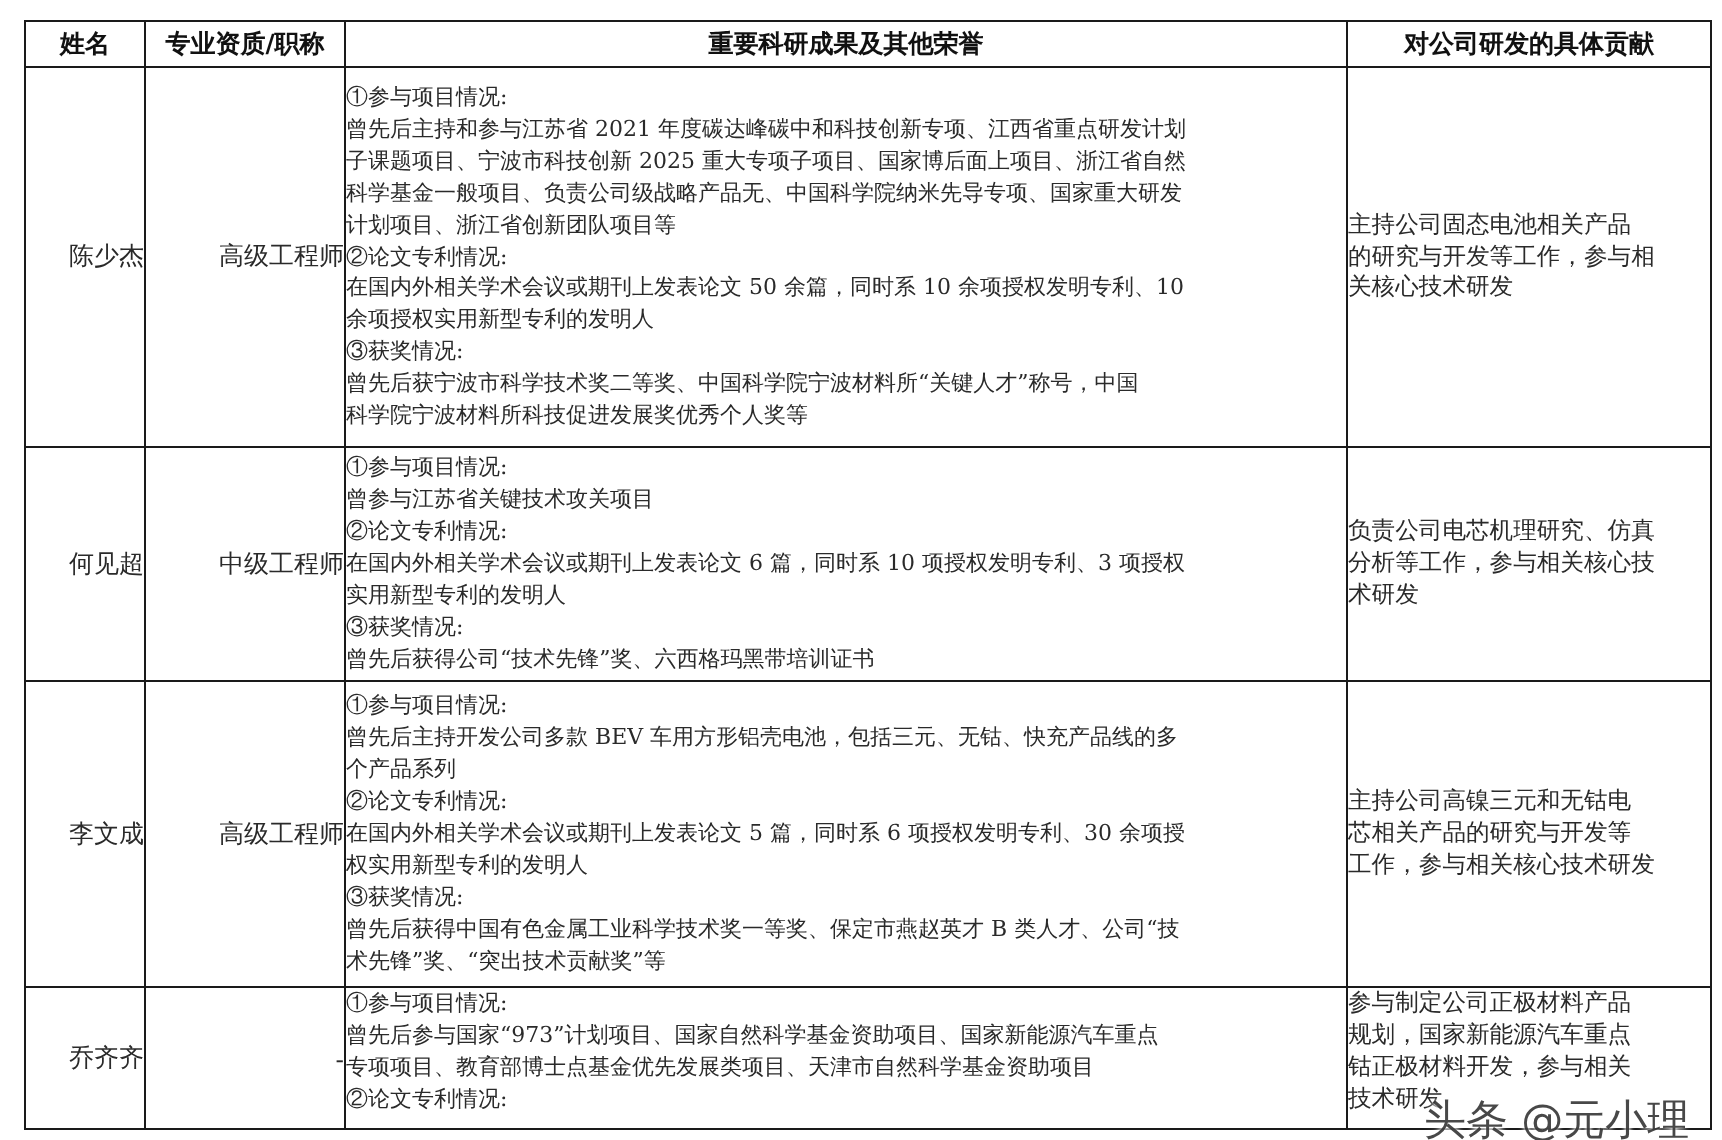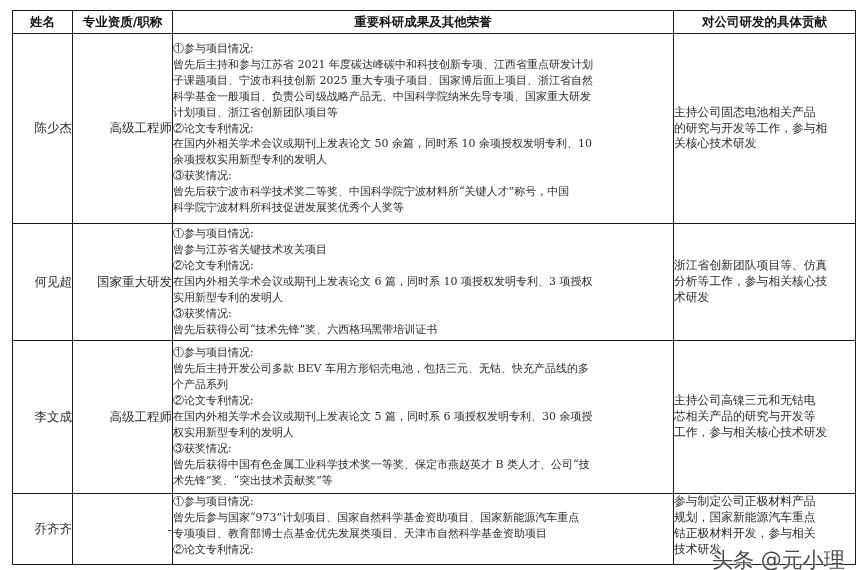--- a/index.html
+++ b/index.html
@@ -54,32 +54,32 @@
           <span class="line">科学院宁波材料所科技促进发展奖优秀个人奖等</span>
         </td>
         <td class="contrib">
           <span class="line">主持公司固态电池相关产品</span>
           <span class="line">的研究与开发等工作，参与相</span>
           <span class="line">关核心技术研发</span>
         </td>
       </tr>
       <tr style="height: 117px;">
         <td class="name">何见超</td>
-        <td class="title">国家重大研发</td>
+        <td class="title">中级工程师</td>
         <td class="detail">
           <span class="line">①参与项目情况:</span>
           <span class="line">曾参与江苏省关键技术攻关项目</span>
           <span class="line">②论文专利情况:</span>
           <span class="line">在国内外相关学术会议或期刊上发表论文 6 篇，同时系 10 项授权发明专利、3 项授权</span>
           <span class="line">实用新型专利的发明人</span>
           <span class="line">③获奖情况:</span>
           <span class="line">曾先后获得公司“技术先锋”奖、六西格玛黑带培训证书</span>
         </td>
         <td class="contrib">
-          <span class="line">浙江省创新团队项目等、仿真</span>
+          <span class="line">负责公司电芯机理研究、仿真</span>
           <span class="line">分析等工作，参与相关核心技</span>
           <span class="line">术研发</span>
         </td>
       </tr>
       <tr style="height: 153px;">
         <td class="name">李文成</td>
         <td class="title">高级工程师</td>
         <td class="detail">
           <span class="line">①参与项目情况:</span>
           <span class="line">曾先后主持开发公司多款 BEV 车用方形铝壳电池，包括三元、无钴、快充产品线的多</span>

